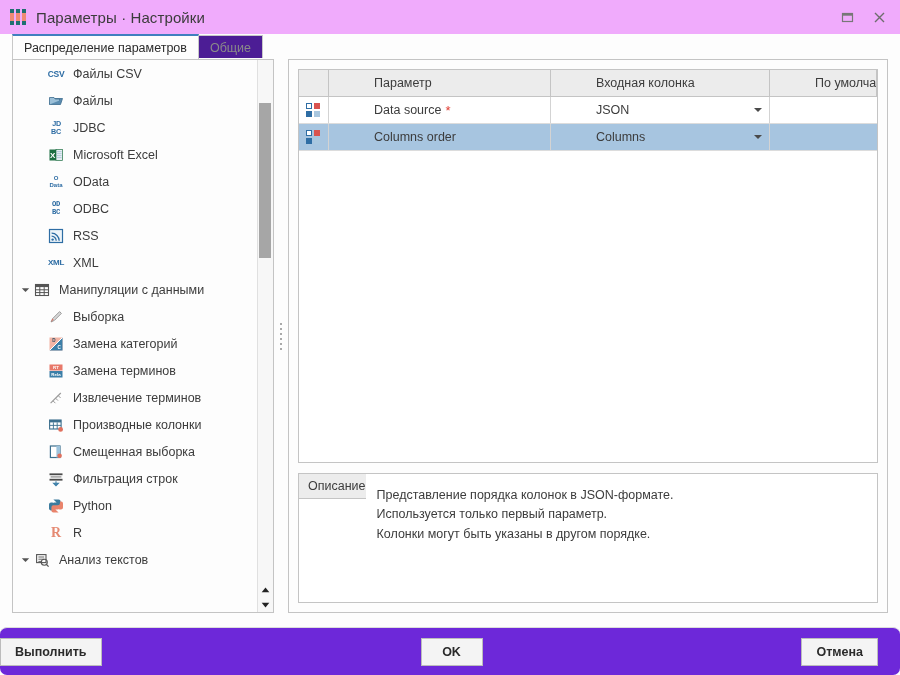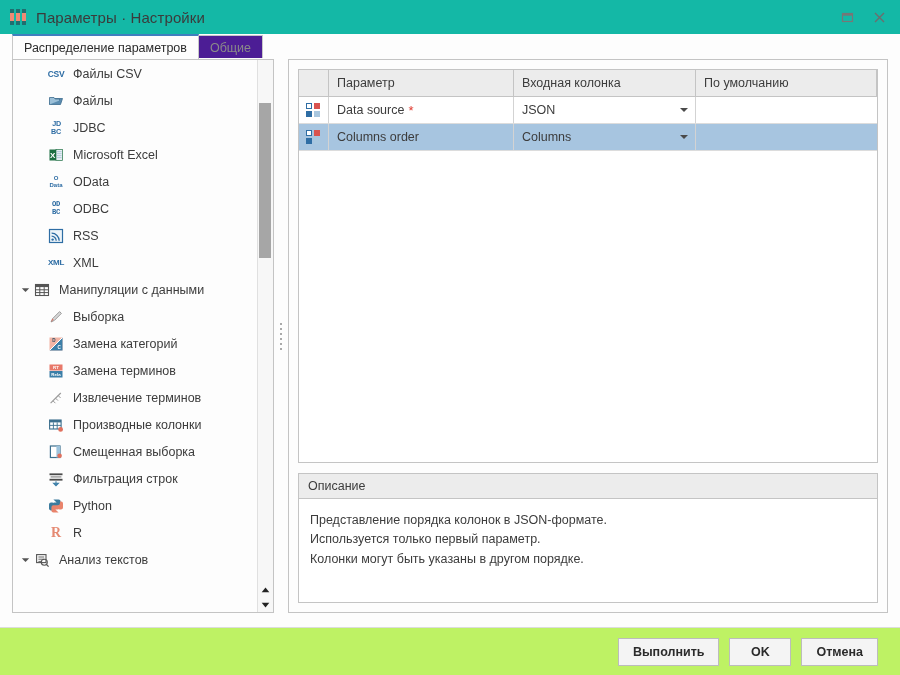--- a/index.html
+++ b/index.html
@@ -13,21 +13,21 @@
   }
   .window{
     position:absolute;left:0;top:0;width:900px;height:675px;
     background:#fdfdfd;
     display:flex;flex-direction:column;
   }
 
   
   .titlebar{
     height:34px;flex:0 0 34px;
-    background:#14b8a6;
+    background:#f0abfc;
     display:flex;align-items:center;
     padding:0 6px 0 10px;
     position:relative;
   }
   .app-icon{
     width:17px;height:16px;position:relative;flex:0 0 17px;margin-right:9px;
   }
   .app-icon i{
     position:absolute;top:0;width:4px;height:16px;background:#1f6f70;display:block;
   }
@@ -167,21 +167,21 @@
     min-width:0;
   }
   .param-table{
     flex:1 1 auto;
     border:1px solid #c4c4c4;
     background:#fff;
     display:flex;flex-direction:column;
     min-height:0;
     overflow:hidden;
   }
-  .ptr{display:flex;height:27px;flex:0 0 27px;box-sizing:border-box;}
+  .ptr{display:flex;height:27px;flex:0 0 27px;box-sizing:border-box;gap:37px;}
   .ptr.head{background:#ececec;border-bottom:1px solid #c4c4c4;color:#3c3c3c;}
   .ptr.row{border-bottom:1px solid #dcdcdc;}
   .ptr.row.sel{background:#a7c5e0;}
   .pc{
     display:flex;align-items:center;
     box-sizing:border-box;
     border-right:1px solid #d3d3d3;
     padding:0 8px;
     font-size:12.5px;
     white-space:nowrap;overflow:hidden;
@@ -201,36 +201,36 @@
   .pgrid s{position:absolute;display:block;width:6px;height:6px;}
   .pgrid s.a{left:0;top:0;background:#fff;border:1.5px solid #2e6da4;box-sizing:border-box;}
   .pgrid s.b{left:8px;top:0;background:#d9534f;}
   .pgrid s.c{left:0;top:8px;background:#2e6da4;}
   .pgrid s.d{left:8px;top:8px;background:#a9c7df;}
 
   
   .desc{
     flex:0 0 128px;margin-top:10px;
     border:1px solid #c4c4c4;background:#fff;
-    display:flex;flex-direction:column;
+    display:flex;
   }
   .desc-head{
     height:24px;flex:0 0 24px;display:flex;align-items:center;padding-left:9px;
     background:#ececec;border-bottom:1px solid #c4c4c4;font-size:12.5px;color:#3c3c3c;
   }
   .desc-body{
     padding:12px 11px;font-size:12.5px;color:#3c3c3c;line-height:1.55;
   }
 
   
   .footer{
     flex:0 0 47px;height:47px;
-    background:#bef264;border-top:1px solid #dcdcdc;
-    display:flex;align-items:center;justify-content:flex-end;
-    padding-right:22px;gap:10px;
+    background:#6d28d9;border-top:1px solid #dcdcdc;
+    display:flex;align-items:center;justify-content:space-between;
+    padding-right:22px;gap:10px;border-radius:7px;
   }
   .btn{
     min-width:64px;height:28px;
     border:1px solid #bcbcbc;background:#f4f4f4;
     font-family:"Liberation Sans","DejaVu Sans",sans-serif;
     font-size:12.5px;font-weight:bold;color:#2b2b2b;
     padding:0 14px;box-sizing:border-box;cursor:default;
   }
   .btn.ok{min-width:62px;}
 </style>

